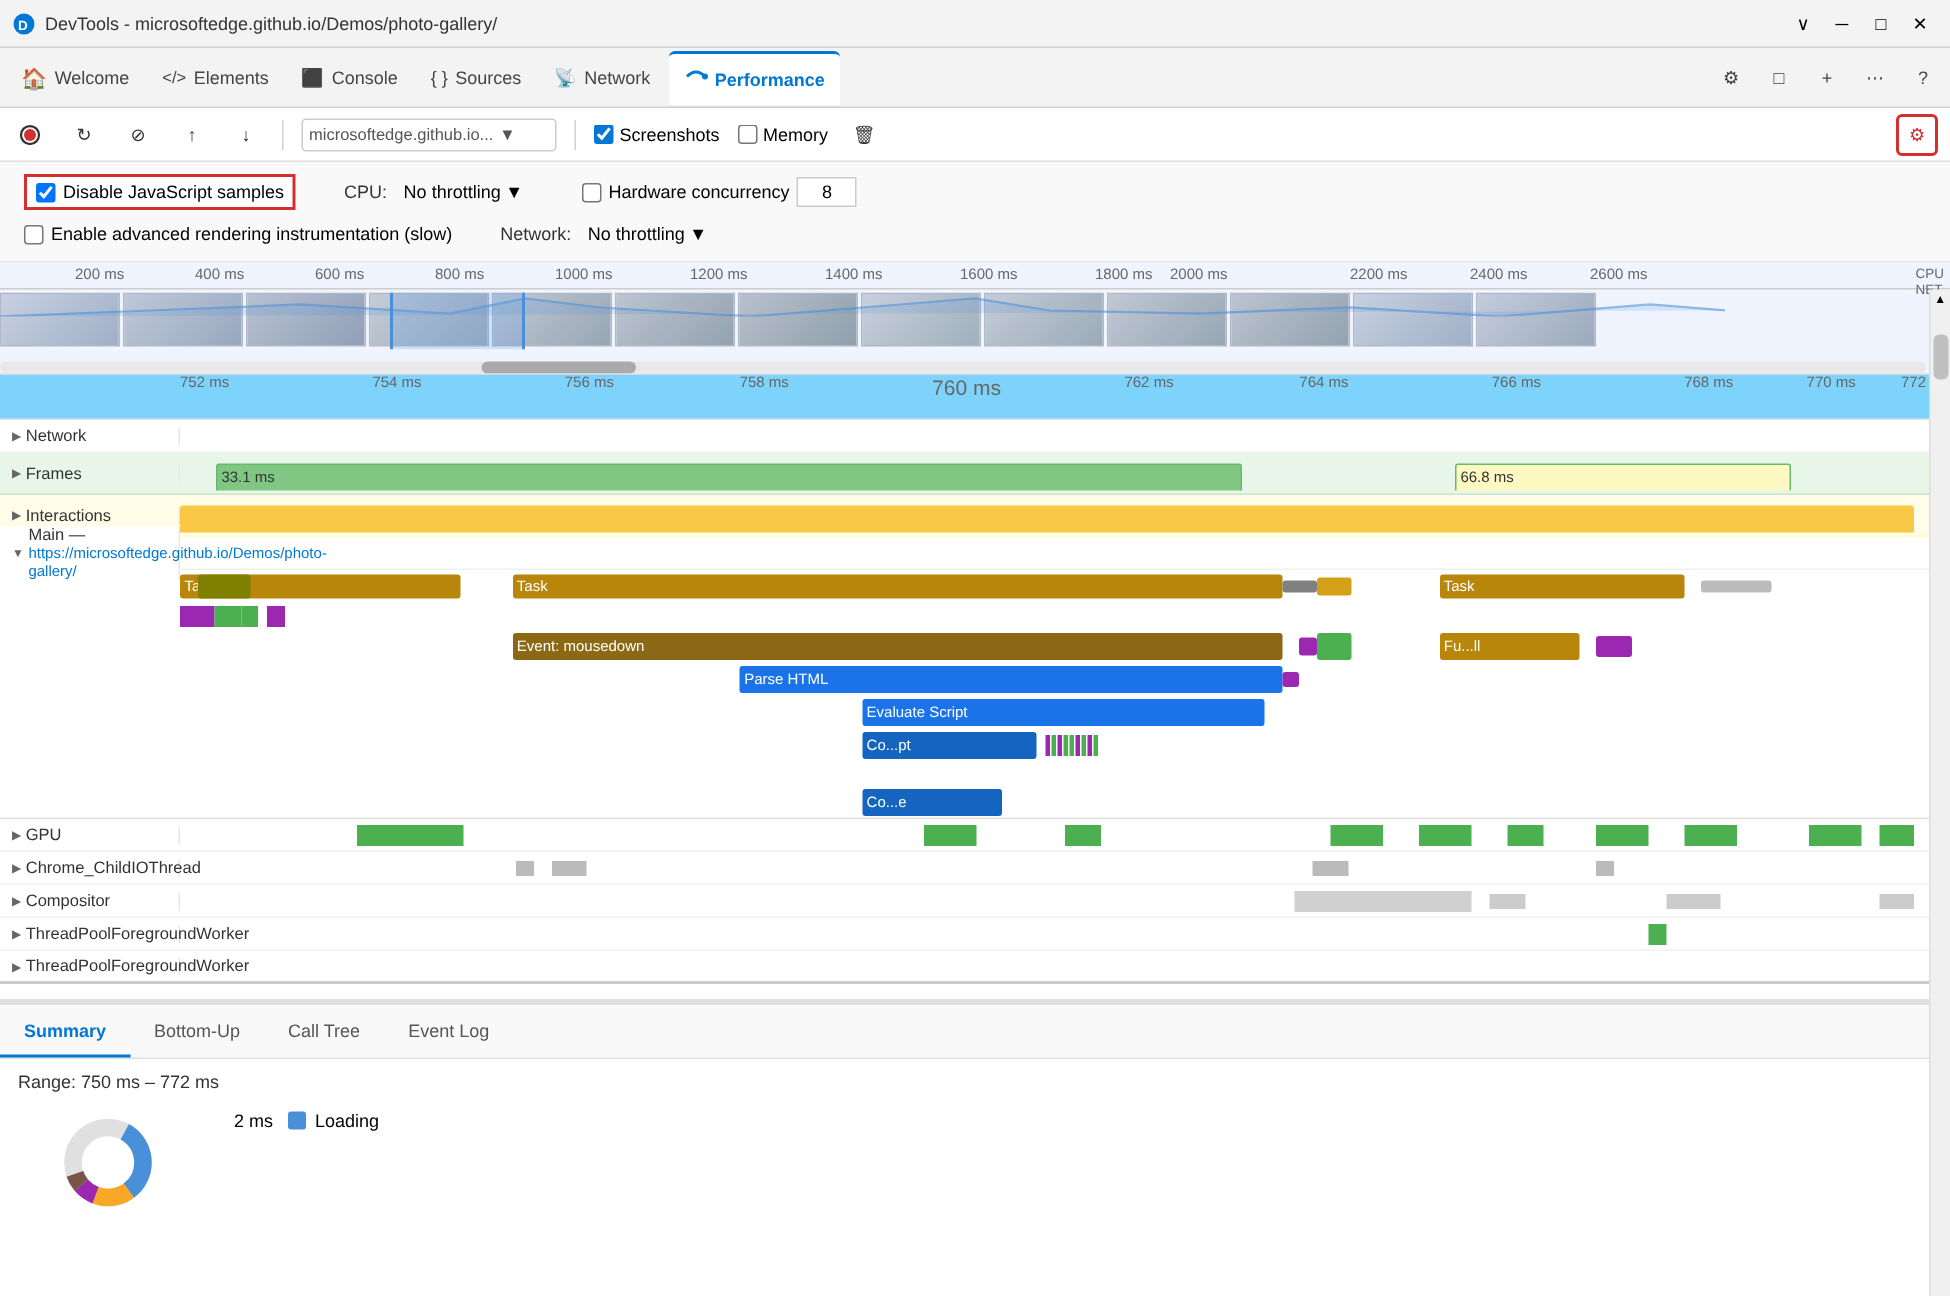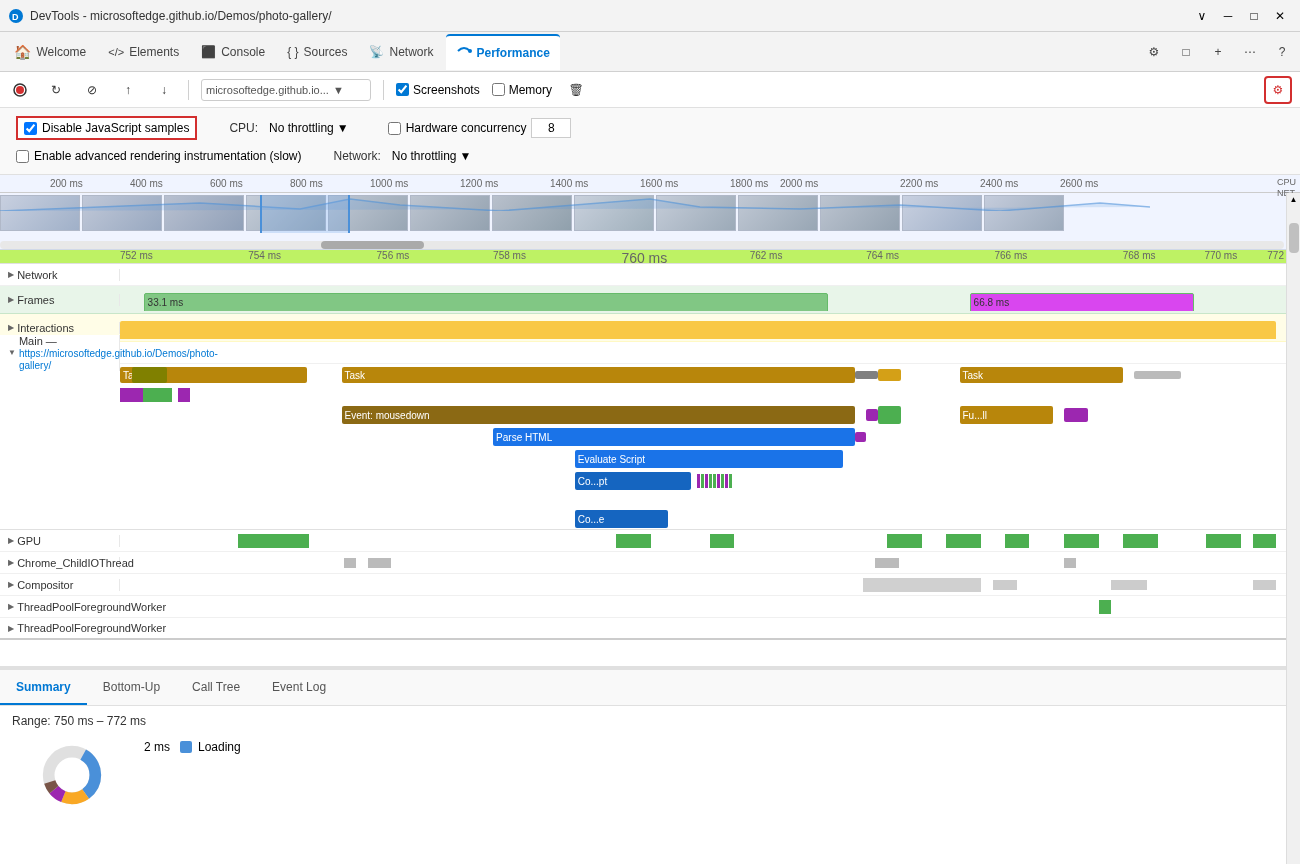--- a/index.html
+++ b/index.html
@@ -125,21 +125,21 @@
       font-size: 12px; color: #555; border-bottom: 2px solid transparent;
       height: 100%;
     }
     .bottom-tab.active { color: #0078d4; border-bottom: 2px solid #0078d4; font-weight: 600; }
 
     
     .bottom-panel { flex: 1; padding: 8px 12px; overflow-y: auto; }
     .range-label { font-size: 12px; color: #333; margin-bottom: 8px; }
 
     
-    .summary-content { display: flex; align-items: flex-start; gap: 12px; padding: 4px 0; }
+    .summary-content { display: flex; align-items: flex-start; gap: 24px; padding: 4px 0; }
     .donut-container { position: relative; width: 120px; height: 70px; overflow: hidden; }
     .summary-legend { display: flex; flex-direction: column; gap: 4px; }
     .legend-item { display: flex; align-items: center; gap: 6px; font-size: 12px; }
     .legend-dot { width: 12px; height: 12px; border-radius: 2px; flex-shrink: 0; }
 
     .content-area {
       display: flex; flex-direction: column; height: calc(864px - 32px - 40px - 36px - 55px);
       position: relative;
     }
 
@@ -321,21 +321,21 @@
     </div>
 
     <div style="position:absolute; right:0; top:18px; width:14px; height:55px; background:#f0f0f0; border-left:1px solid #ddd; display:flex; flex-direction:column; align-items:center; justify-content:space-between; padding:2px 0;">
       <div style="font-size:8px; cursor:pointer;">▲</div>
       <div style="font-size:8px; cursor:pointer;">▼</div>
     </div>
   </div>
 
   <div class="flame-section" style="position:relative;">
 
-    <div class="detail-ruler" style="position:relative; height:14px; border-bottom:1px solid #e0e0e0; background:#bef264;">
+    <div class="detail-ruler" style="position:relative; height:30px; border-bottom:1px solid #e0e0e0; background:#7dd3fc;">
       <div style="position:absolute; left:120px; right:14px; top:0; bottom:0; overflow:hidden;">
         <div style="position:absolute; left:0; font-size:10px; color:#666;">752 ms</div>
         <div style="position:absolute; left:11%; font-size:10px; color:#666;">754 ms</div>
         <div style="position:absolute; left:22%; font-size:10px; color:#666;">756 ms</div>
         <div style="position:absolute; left:32%; font-size:10px; color:#666;">758 ms</div>
         <div style="position:absolute; left:43%; font-size:14px; color:#666;">760 ms</div>
         <div style="position:absolute; left:54%; font-size:10px; color:#666;">762 ms</div>
         <div style="position:absolute; left:64%; font-size:10px; color:#666;">764 ms</div>
         <div style="position:absolute; left:75%; font-size:10px; color:#666;">766 ms</div>
         <div style="position:absolute; left:86%; font-size:10px; color:#666;">768 ms</div>
@@ -356,21 +356,21 @@
 
       <div class="flame-row track-frames" style="height:28px; background:#e8f5e9; border-bottom:1px solid #c8e6c9;">
         <div class="flame-row-label" style="background:#e8f5e9;">
           <span class="triangle">▶</span>
           <span>Frames</span>
         </div>
         <div class="flame-row-content" style="position:relative;text-align:center;">
           <div class="bar bar-frame" style="left:2%;width:58%;height:20px;top:4px;background:#81c784;border:1px solid #66bb6a;color:#333;">
             <span>33.1 ms</span>
           </div>
-          <div class="bar bar-frame" style="left:72%;width:19%;height:20px;top:4px;background:#d946ef;border:1px solid #66bb6a;color:#333;">
+          <div class="bar bar-frame" style="left:72%;width:19%;height:20px;top:4px;background:#fef9c3;border:1px solid #66bb6a;color:#333;">
             <span>66.8 ms</span>
           </div>
         </div>
       </div>
 
       <div class="flame-row track-interactions" style="height:28px; background:#fffde7; border-bottom:1px solid #fff9c4;">
         <div class="flame-row-label" style="background:#fffde7;">
           <span class="triangle">▶</span>
           <span>Interactions</span>
         </div>

